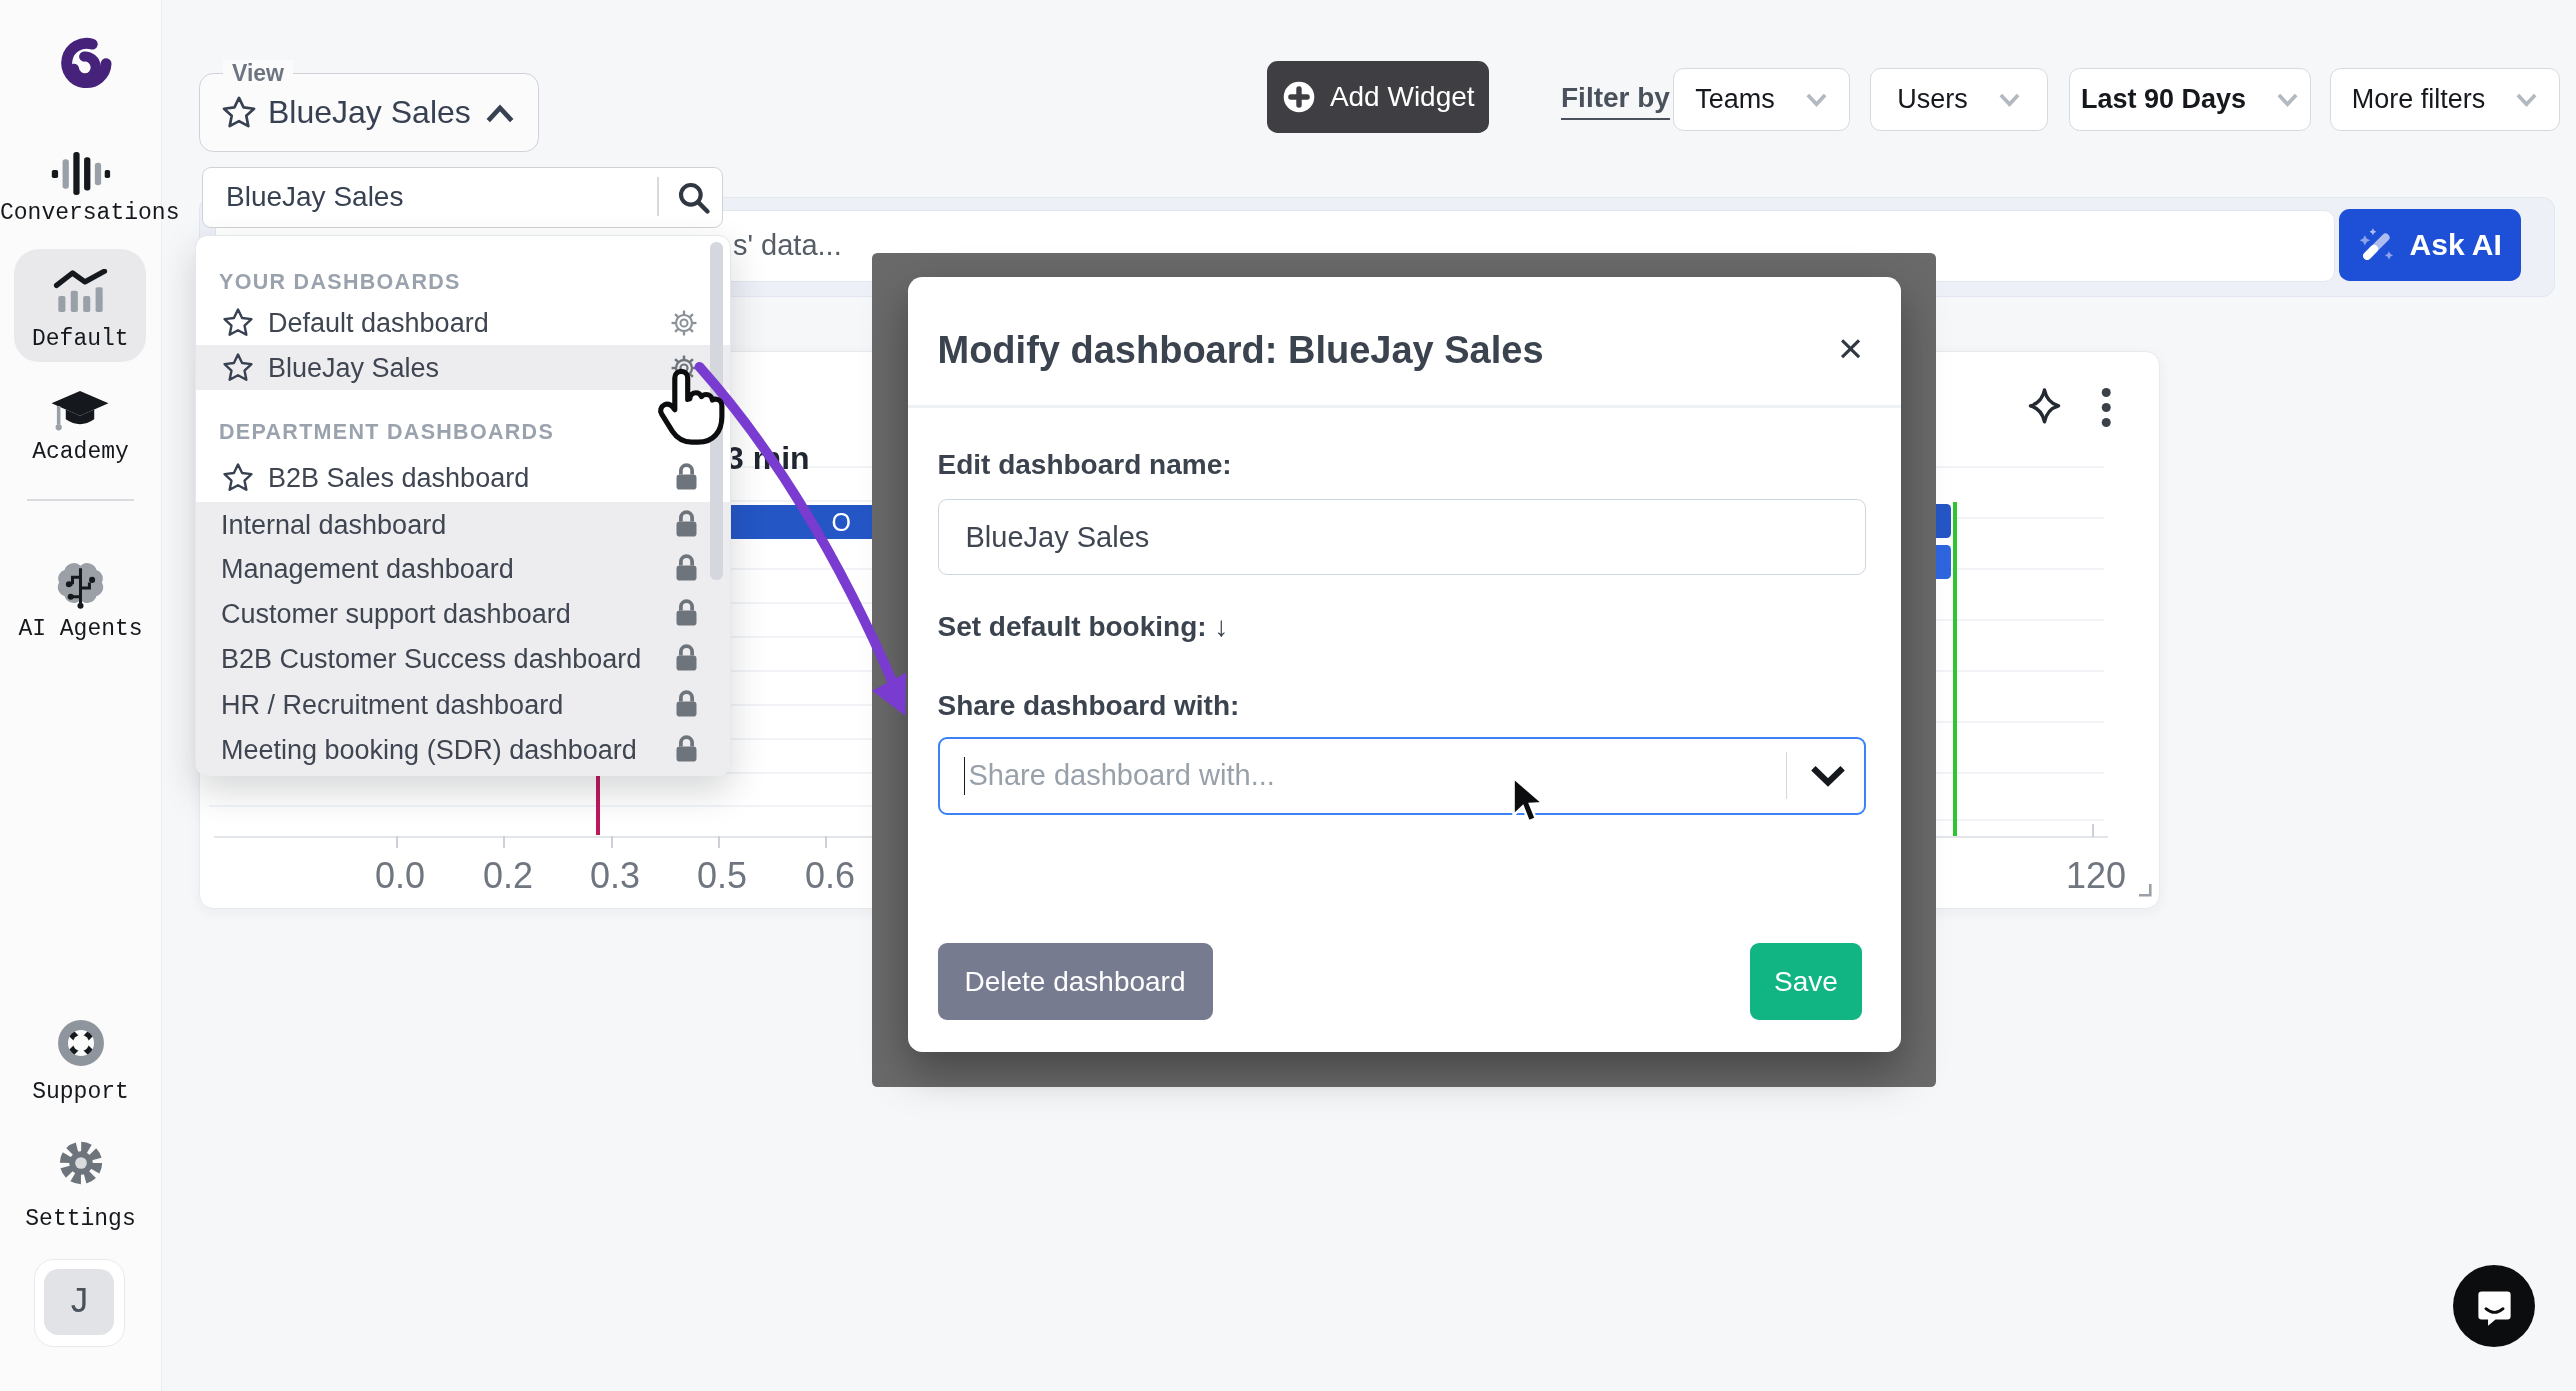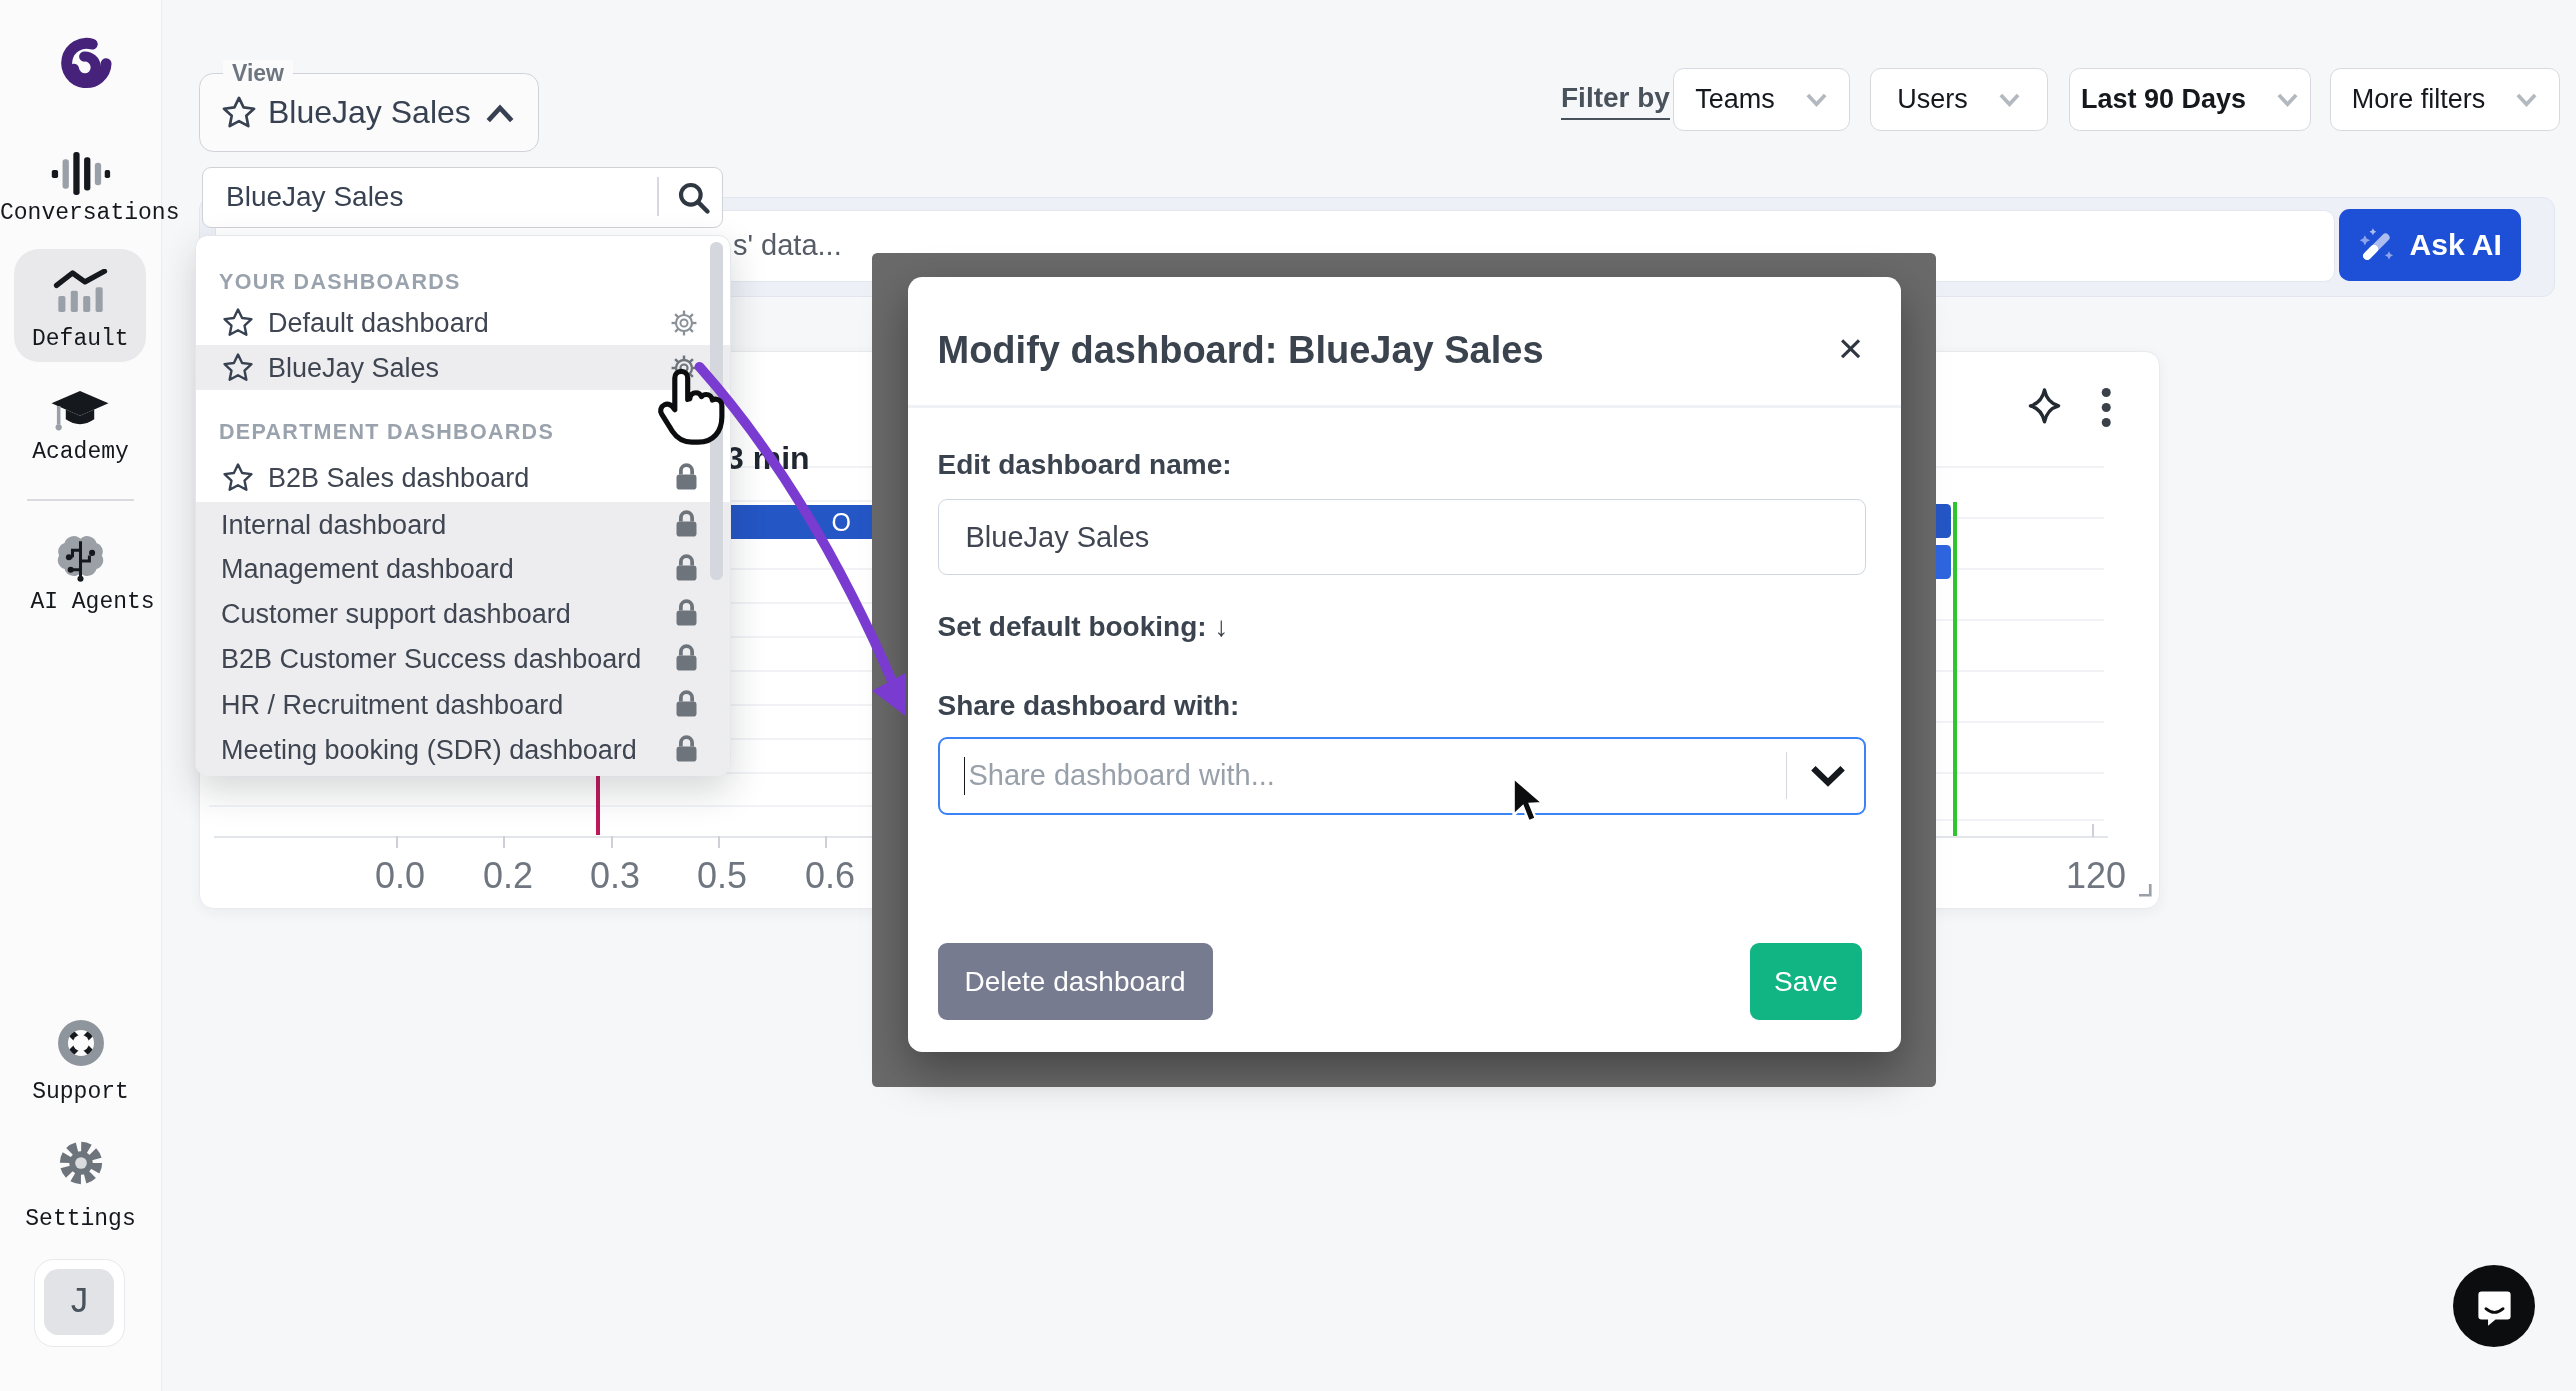--- a/index.html
+++ b/index.html
@@ -82,21 +82,21 @@
           <path d="M20 23 v11 q16 11 32 0 v-11 l-16 7 z" fill="#15181c"></path>
           <line x1="12" y1="19" x2="12" y2="40" stroke="#9aa0a8" stroke-width="4"></line>
           <circle cx="12" cy="43" r="3.5" fill="#9aa0a8"></circle>
         </svg>
       </div>
       <div class="abs nav-label" style="top:54px">Academy</div>
     </div>
 
     <div class="abs" style="left:27px;top:499px;width:107px;height:1.8px;background:#d9dbde"></div>
 
-    <div class="abs" style="left:0;top:530px;width:161px;height:89px;padding-left:12px;">
+    <div class="abs" style="left:0;top:557px;width:161px;height:89px;">
       <div class="abs" style="left:52px;top:3.6px">
         <svg width="57" height="52" viewBox="0 0 64 58">
           <path d="M14 10 a11 11 0 0 1 18-5 a11 11 0 0 1 18 5 a10 10 0 0 1 6 14 a10 10 0 0 1-6 15 a11 11 0 0 1-18 5 a11 11 0 0 1-18-5 a10 10 0 0 1-6-15 a10 10 0 0 1 6-14z" fill="#9aa0a6"></path>
           <path d="M32 8 v40 M32 18 h-9 v8 M23 26 h-4 M32 30 h10 v-6 M32 40 h-11" fill="none" stroke="#15181c" stroke-width="3.4"></path>
           <circle cx="19" cy="26" r="3.4" fill="#15181c"></circle>
           <circle cx="45" cy="21" r="3.4" fill="#15181c"></circle>
           <circle cx="21" cy="40" r="3.4" fill="#15181c"></circle>
           <circle cx="32" cy="50" r="3.4" fill="#15181c"></circle>
         </svg>
       </div>
@@ -143,20 +143,29 @@
         <line x1="8" y1="26" x2="24" y2="10" stroke="#aebdf0" stroke-width="7" stroke-linecap="round"></line>
         <line x1="8" y1="26" x2="14" y2="20" stroke="#fff" stroke-width="7" stroke-linecap="round"></line>
         <path d="M6 8 l1.5 3 3 1.5 -3 1.5 -1.5 3 -1.5-3 -3-1.5 3-1.5z" fill="#8ea4ea"></path>
         <path d="M27 22 l1.2 2.4 2.4 1.2 -2.4 1.2 -1.2 2.4 -1.2-2.4 -2.4-1.2 2.4-1.2z" fill="#8ea4ea"></path>
         <path d="M13 2 l1 2 2 1 -2 1 -1 2 -1-2 -2-1 2-1z" fill="#aebdf0"></path>
       </svg>
     </span>
     <span style="color:#fff;font-size:30px;font-weight:bold">Ask AI</span>
   </div>
 
+  <div class="abs btn-dark" style="left:1267px;top:61px;width:222px;height:72px;z-index:2">
+    <span>
+      <svg width="36" height="36" viewBox="0 0 40 40">
+        <circle cx="20" cy="20" r="17" fill="#fff"></circle>
+        <path d="M20 11 v18 M11 20 h18" stroke="#3e3e43" stroke-width="6" stroke-linecap="round"></path>
+      </svg>
+    </span>
+    <span>Add Widget</span>
+  </div>
   <div class="abs" style="left:1561px;top:82px;font-size:28px;font-weight:bold;color:#49515b;border-bottom:2.7px solid #49515b;padding-bottom:3.6px;z-index:2">Filter by</div>
   <div class="abs chip" style="left:1673px;top:68px;width:177px;height:63px;z-index:2">
     <span>Teams</span>
     <svg width="23" height="16" viewBox="0 0 16 11">
         <polyline points="2,2 8,8.5 14,2" fill="none" stroke="#b3b9c0" stroke-width="2.6"></polyline>
       </svg>
   </div>
   <div class="abs chip" style="left:1870px;top:68px;width:178px;height:63px;z-index:2">
     <span>Users</span>
     <svg width="23" height="16" viewBox="0 0 16 11">

